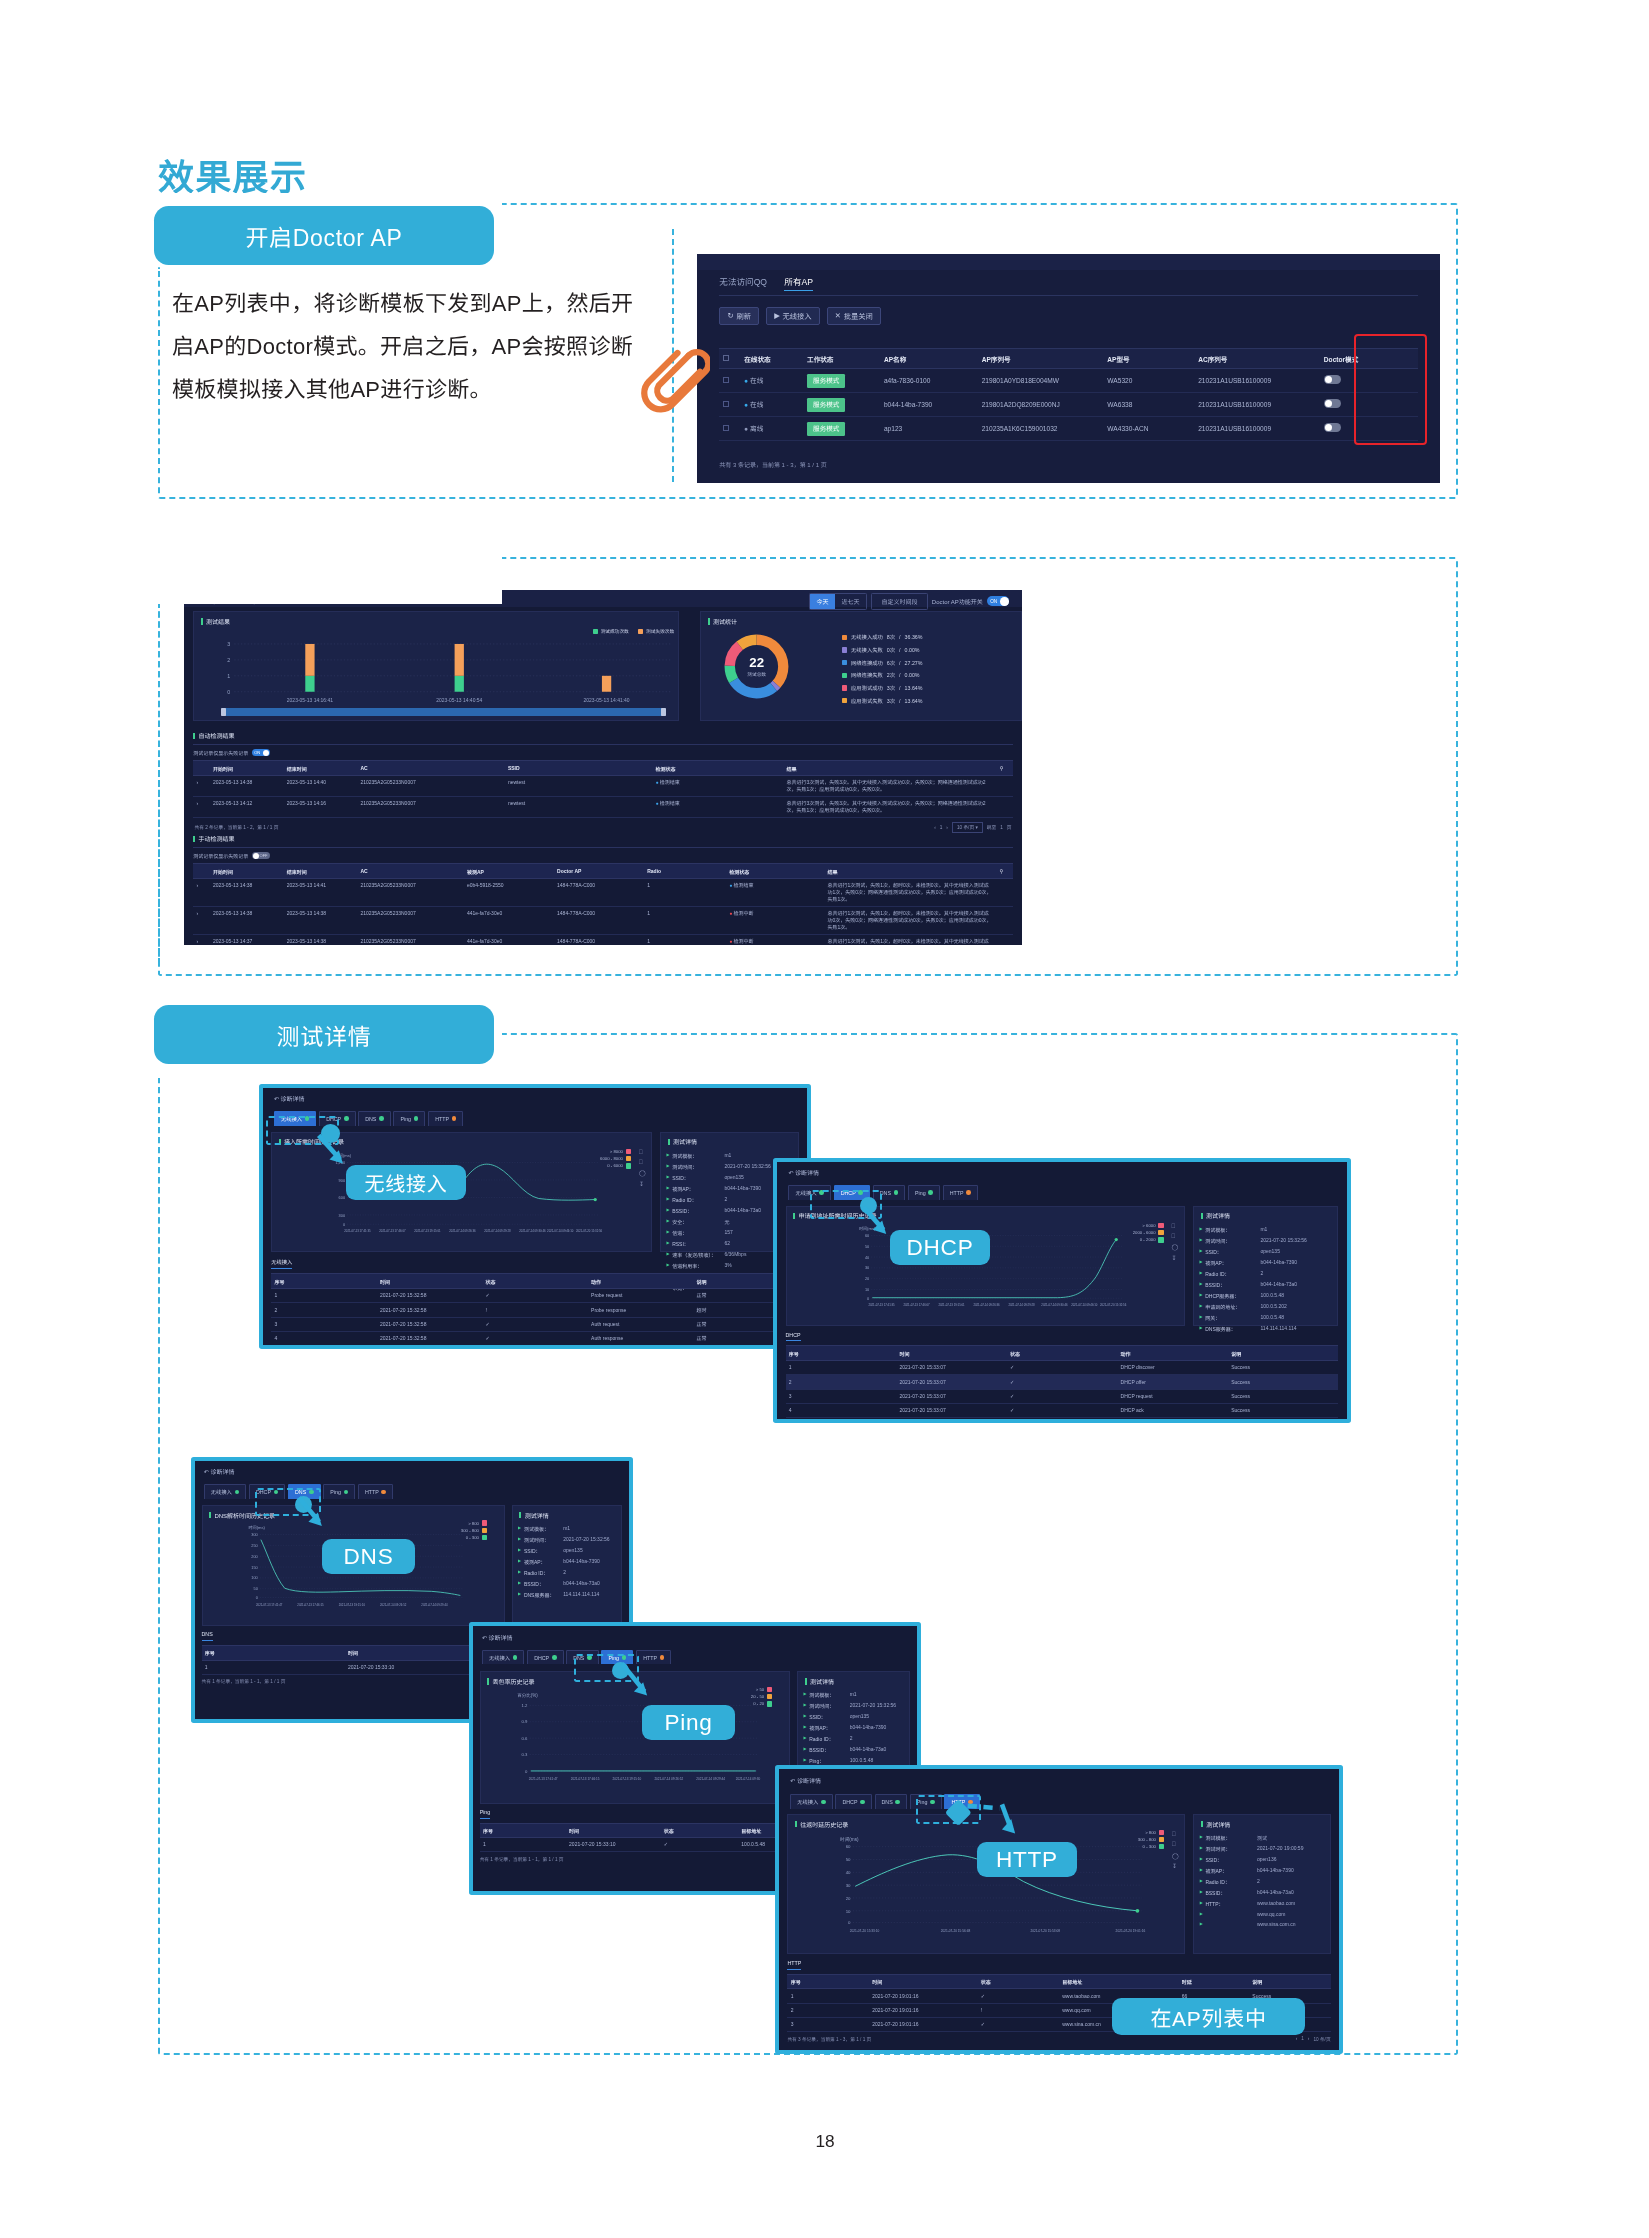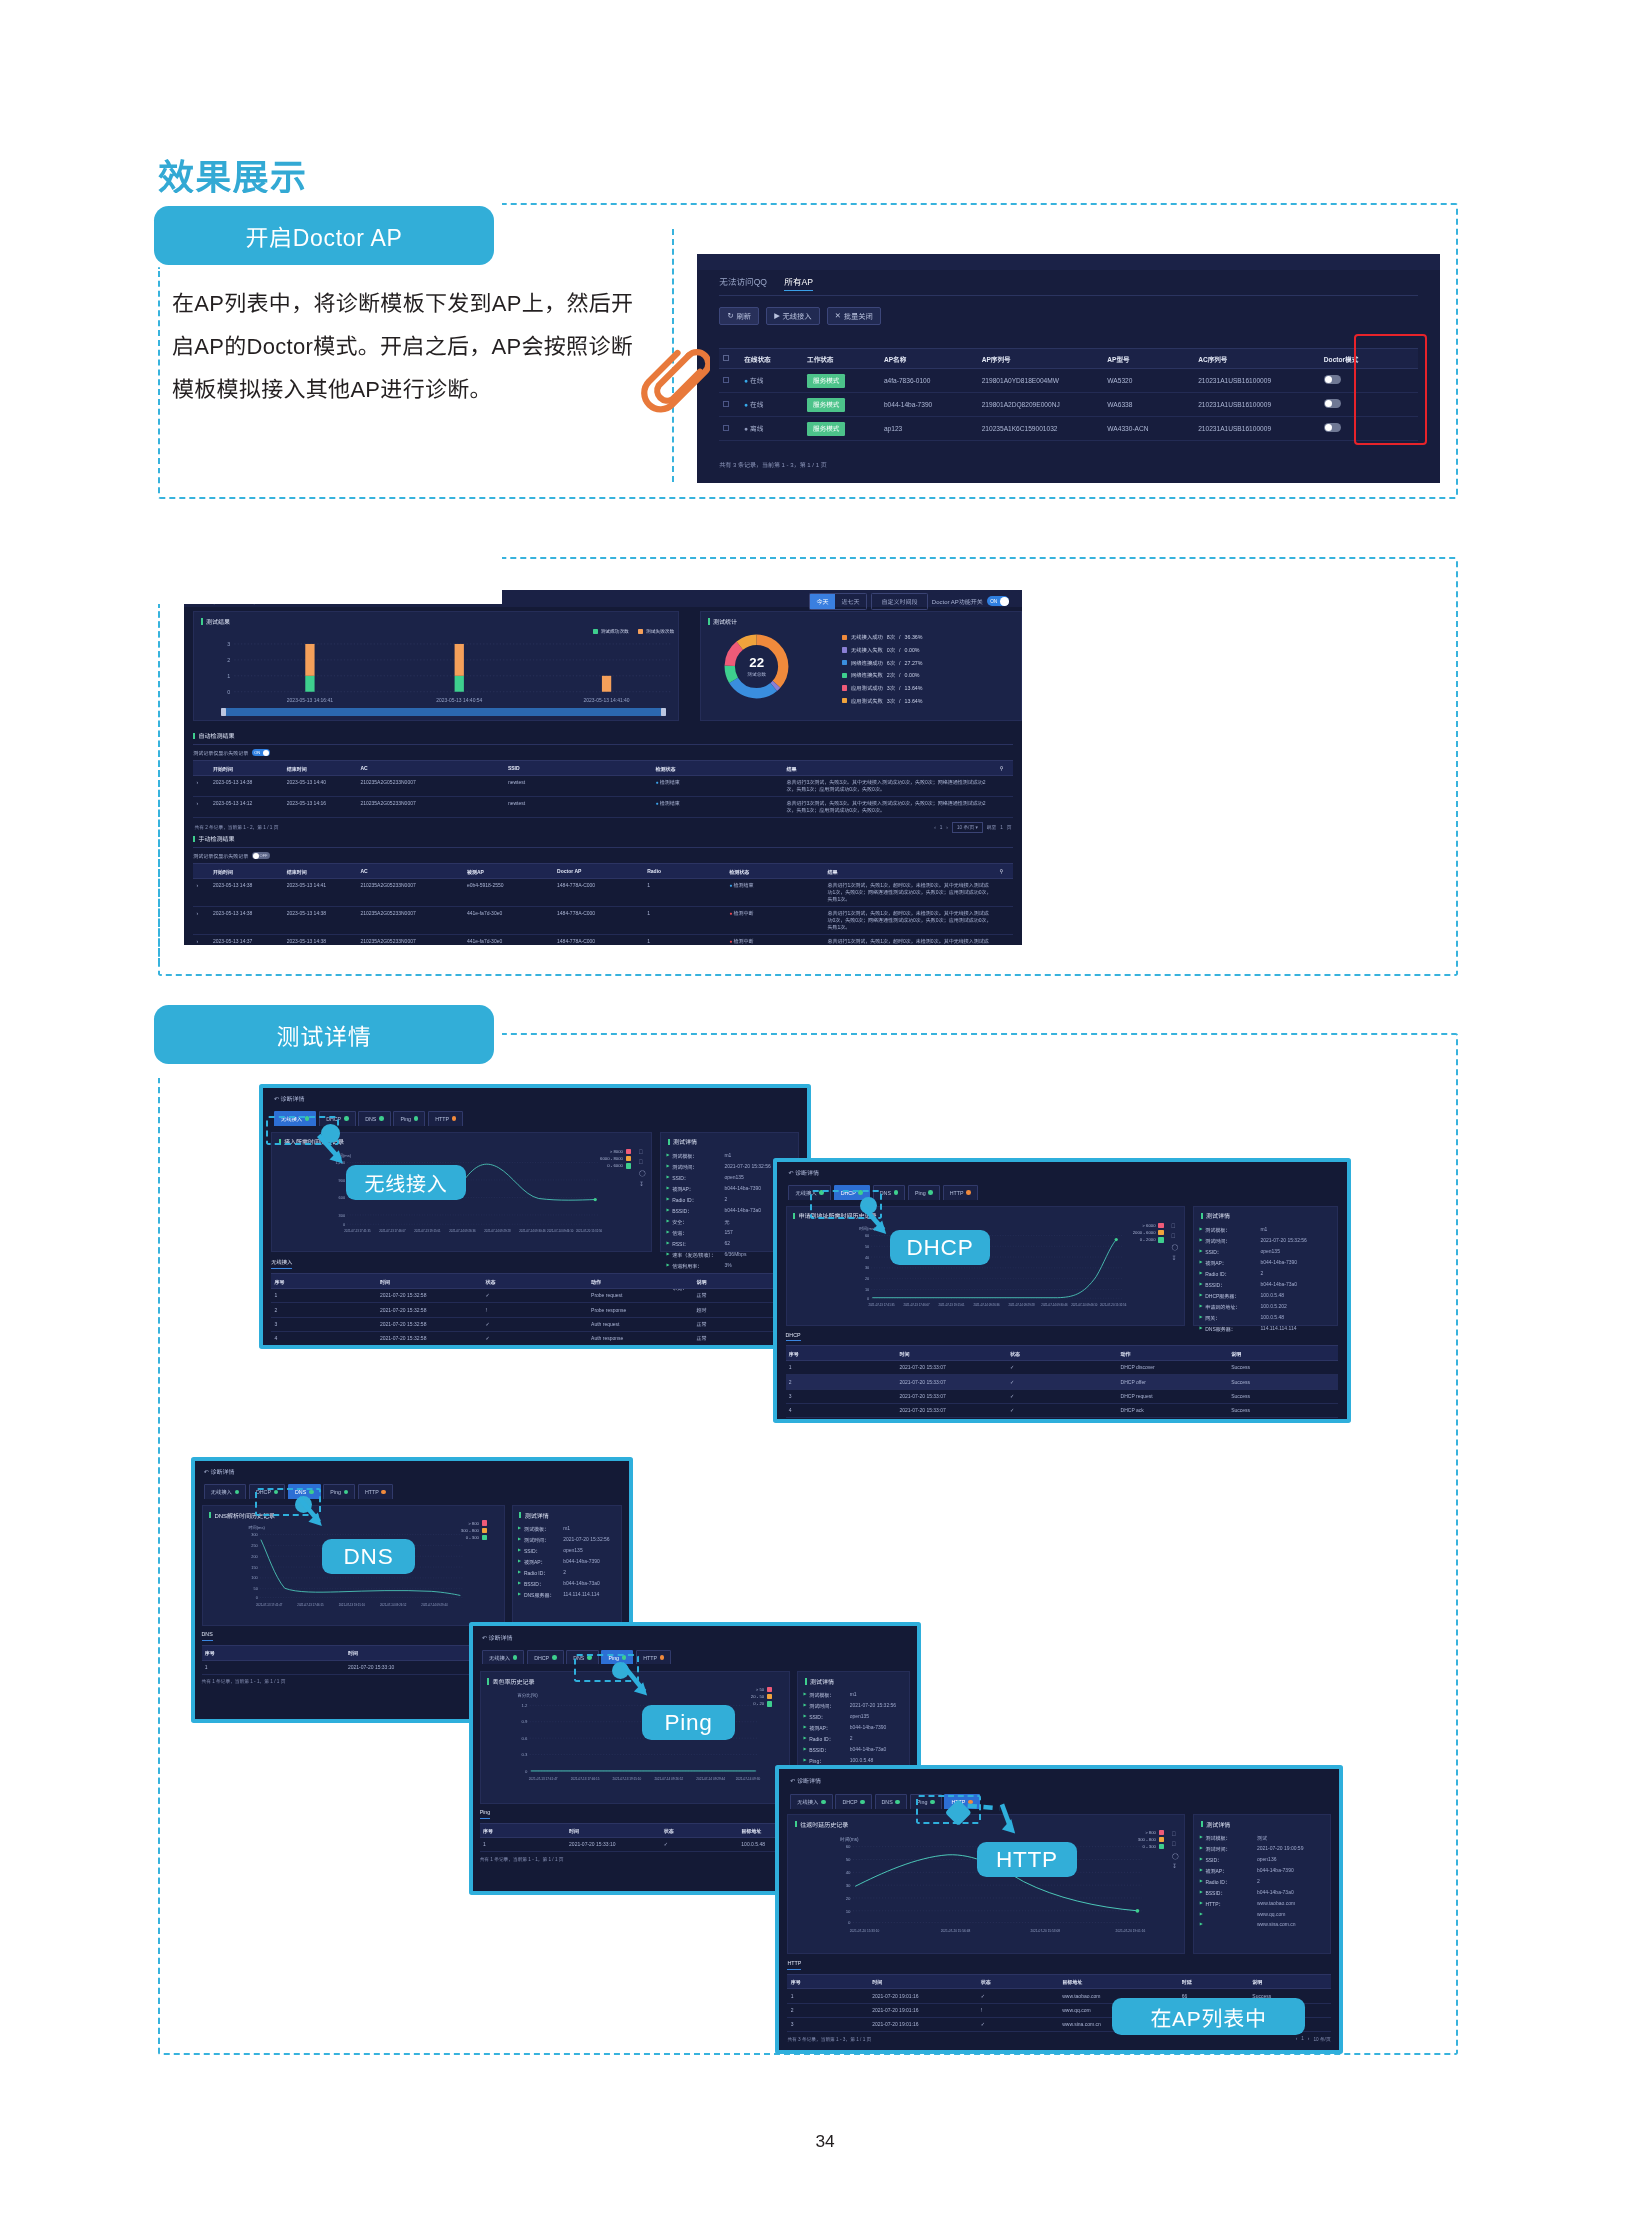--- a/index.html
+++ b/index.html
@@ -1425,16 +1425,16 @@
     <path d="M56 8 L70 46" stroke="#2fafdc" stroke-width="7" fill="none"></path>
     <path d="M56 46 L76 52 L70 30 Z" fill="#2fafdc"></path>
   </svg>
   <div class="callout" style="left:977px; top:1842px; width:100px; height:35px; font-size:22.6px;">
     <span>HTTP</span>
   </div>
   <div class="callout" style="left:1112px; top:1998px; width:193px; height:37px; font-size:21px; z-index:25;">
     <span>在AP列表中</span>
   </div>
 
-  <div class="pagenum">34</div>
+  <div class="pagenum">18</div>
 
 </div>
 
 
 </body></html>

